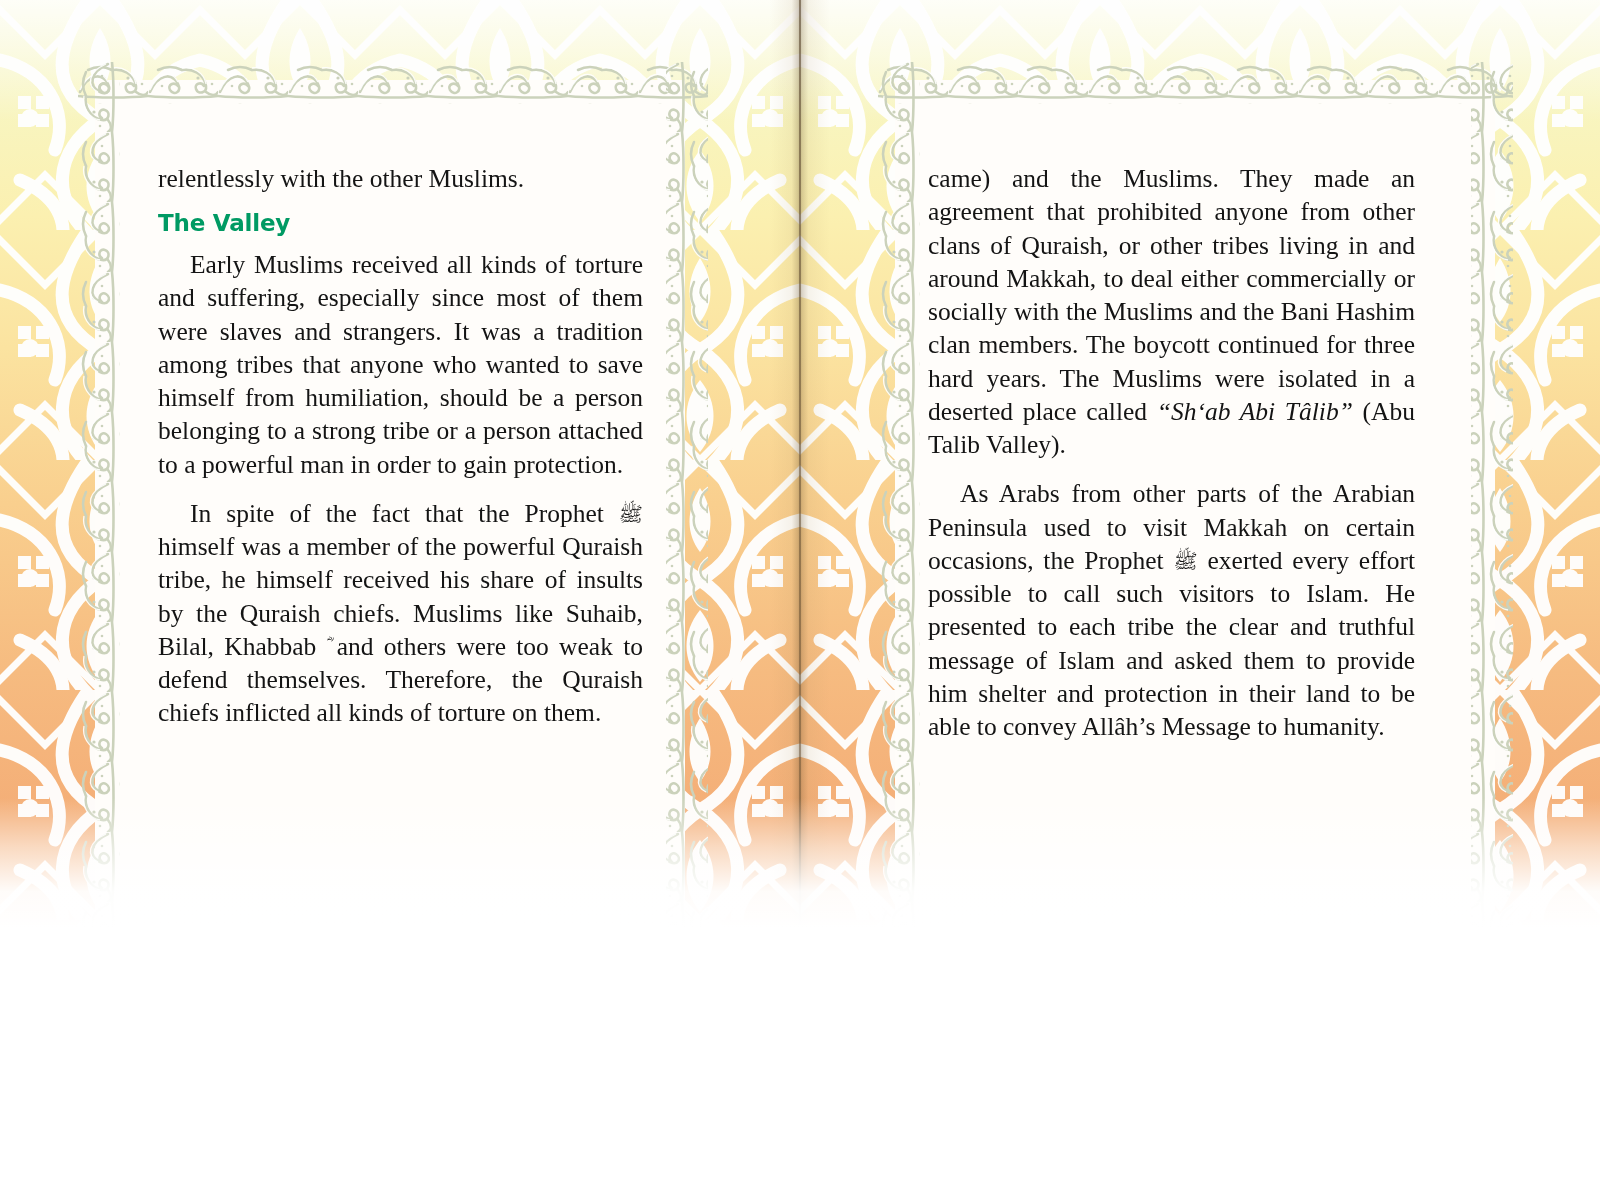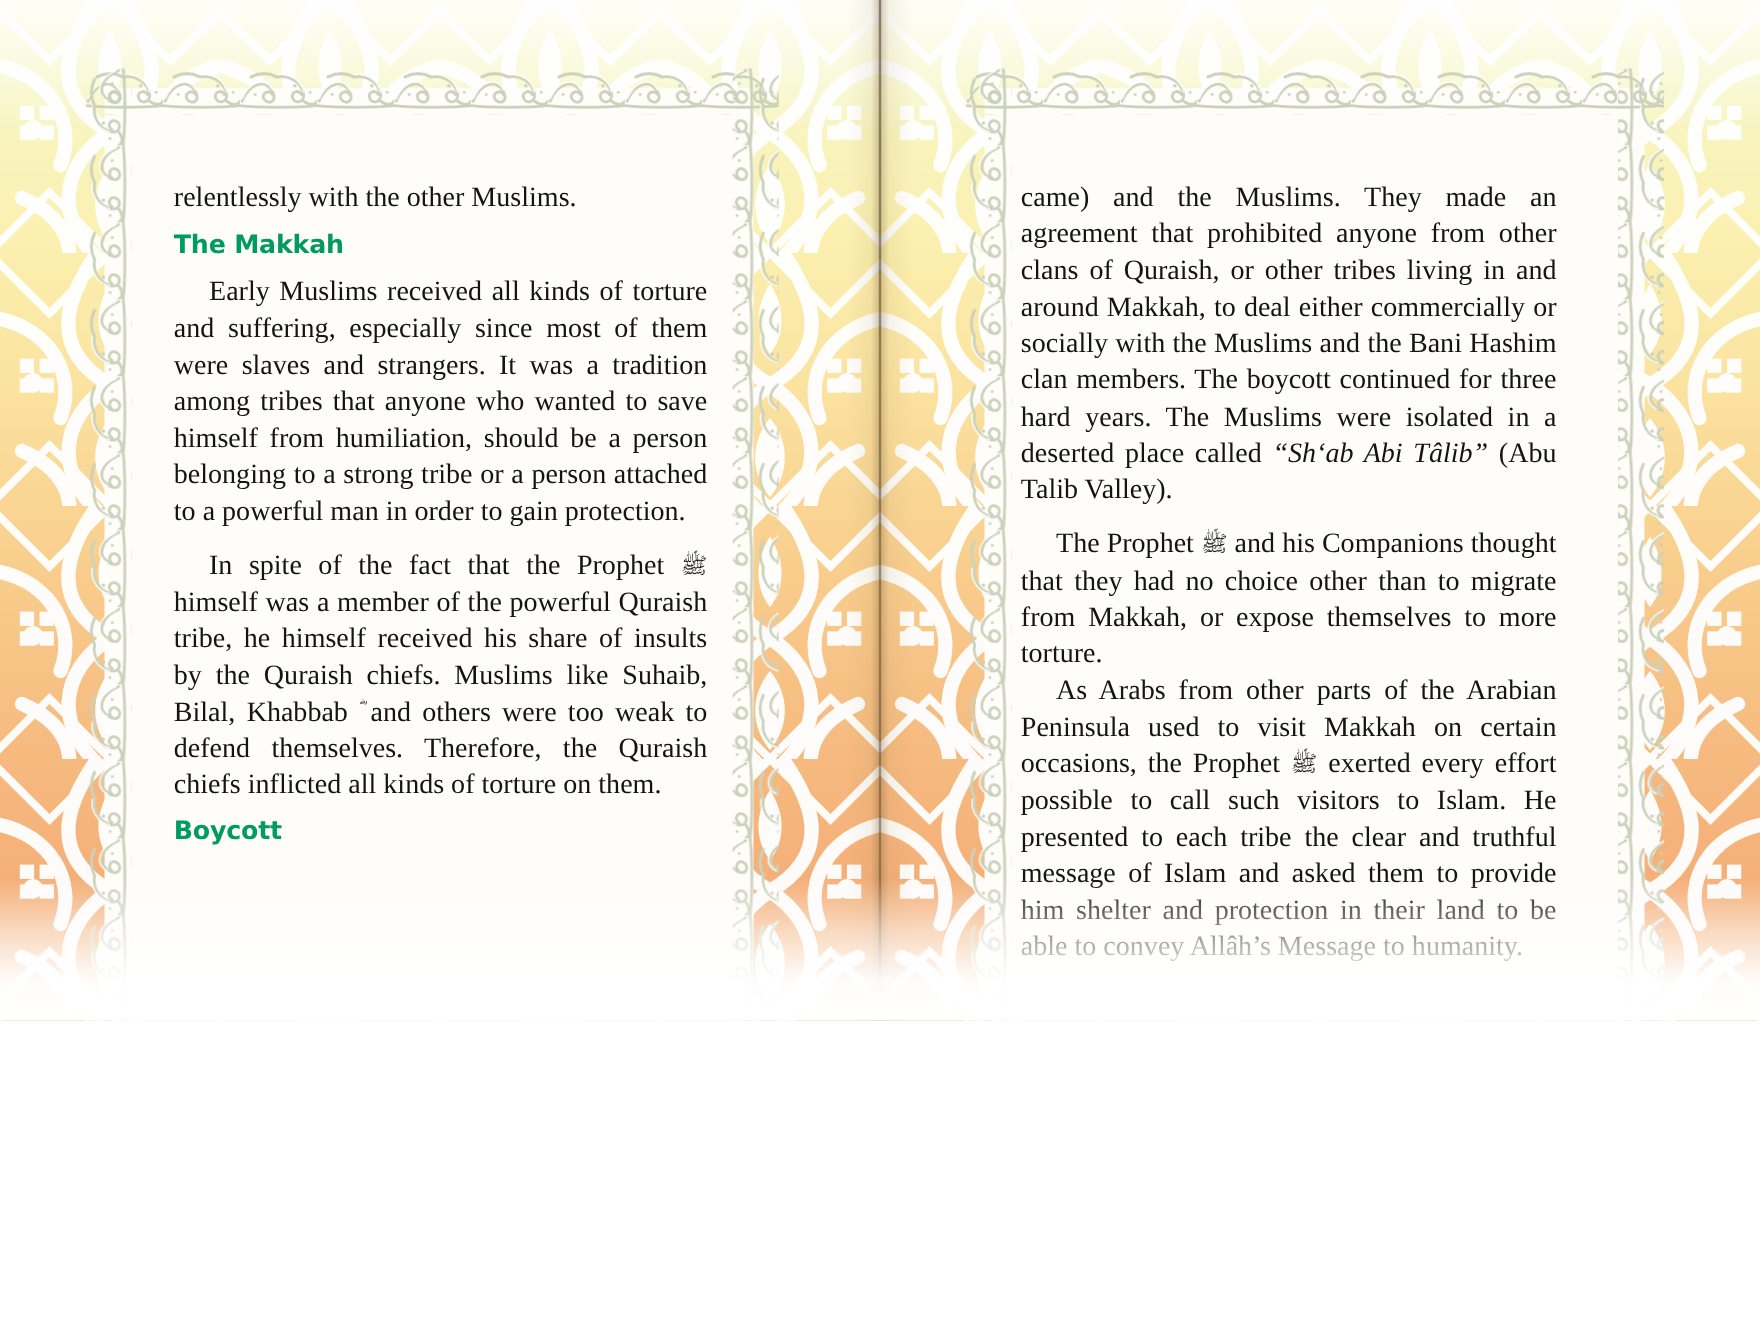--- a/index.html
+++ b/index.html
@@ -231,29 +231,28 @@
       <rect x="0" y="0" width="630" height="42" fill="url(#scrollH-l)"></rect>
       <rect x="0" y="918" width="630" height="42" fill="url(#scrollH-l)"></rect>
       <rect x="0" y="0" width="42" height="960" fill="url(#scrollV-l)"></rect>
       <rect x="588" y="0" width="42" height="960" fill="url(#scrollV-l)"></rect>
     </svg>
 
     <div class="col">
 
       <p class="p-cont">relentlessly with the other Muslims.</p>
 
-      <h2 class="head">The Makkah</h2>
+      <h2 class="head">The Valley</h2>
 
       <p class="p-ind">Early Muslims received all kinds of torture and suffering, especially since most of them were slaves and strangers. It was a tradition among tribes that anyone who wanted to save himself from humiliation, should be a person belonging to a strong tribe or a person attached to a powerful man in order to gain protection.</p>
 
       <div class="spacer"></div>
 
       <p class="p-ind"><span>In spite of the fact that the Prophet </span><span class="sym">ﷺ</span><span> himself was a member of the powerful Quraish tribe, he himself received his share of insults by the Quraish chiefs. Muslims like Suhaib, Bilal, Khabbab </span><span class="sym">ؓ</span><span> and others were too weak to defend themselves. Therefore, the Quraish chiefs inflicted all kinds of torture on them.</span></p>
 
-      <h2 class="head tight">Boycott</h2>
 
 
     </div>
 
     <div class="pagenum left">
       <svg width="300" height="90" viewBox="0 0 300 90" xmlns="http://www.w3.org/2000/svg">
         <g fill="none" stroke="#e8701a" stroke-width="3.4" stroke-linecap="round" stroke-linejoin="round">
           <path d="M150 16 L 196 45 L 150 74 L 104 45 Z"></path>
           <path d="M150 16 C 142 6, 132 4, 128 12 C 125 18, 132 23, 136 18"></path>
           <path d="M150 16 C 158 6, 168 4, 172 12 C 175 18, 168 23, 164 18"></path>
@@ -335,21 +334,20 @@
       <rect x="0" y="0" width="42" height="960" fill="url(#scrollV-r)"></rect>
       <rect x="593" y="0" width="42" height="960" fill="url(#scrollV-r)"></rect>
     </svg>
 
     <div class="col">
 
       <p class="p-cont"><span>came) and the Muslims. They made an agreement that prohibited anyone from other clans of Quraish, or other tribes living in and around Makkah, to deal either commercially or socially with the Muslims and the Bani Hashim clan members. The boycott continued for three hard years. The Muslims were isolated in a deserted place called </span><span class="ital">“Sh‘ab Abi Tâlib”</span><span> (Abu Talib Valley).</span></p>
 
       <div class="spacer"></div>
 
-      <p class="p-ind"><span>The Prophet </span><span class="sym">ﷺ</span><span> and his Companions thought that they had no choice other than to migrate from Makkah, or expose themselves to more torture.</span></p>
 
 
       <p class="p-ind"><span>As Arabs from other parts of the Arabian Peninsula used to visit Makkah on certain occasions, the Prophet </span><span class="sym">ﷺ</span><span> exerted every effort possible to call such visitors to Islam. He presented to each tribe the clear and truthful message of Islam and asked them to provide him shelter and protection in their land to be able to convey Allâh’s Message to humanity.</span></p>
 
     </div>
 
     <div class="pagenum right" style="left:190px;">
       <svg width="300" height="90" viewBox="0 0 300 90" xmlns="http://www.w3.org/2000/svg">
         <g fill="none" stroke="#e8701a" stroke-width="3.4" stroke-linecap="round" stroke-linejoin="round">
           <path d="M150 16 L 196 45 L 150 74 L 104 45 Z"></path>

